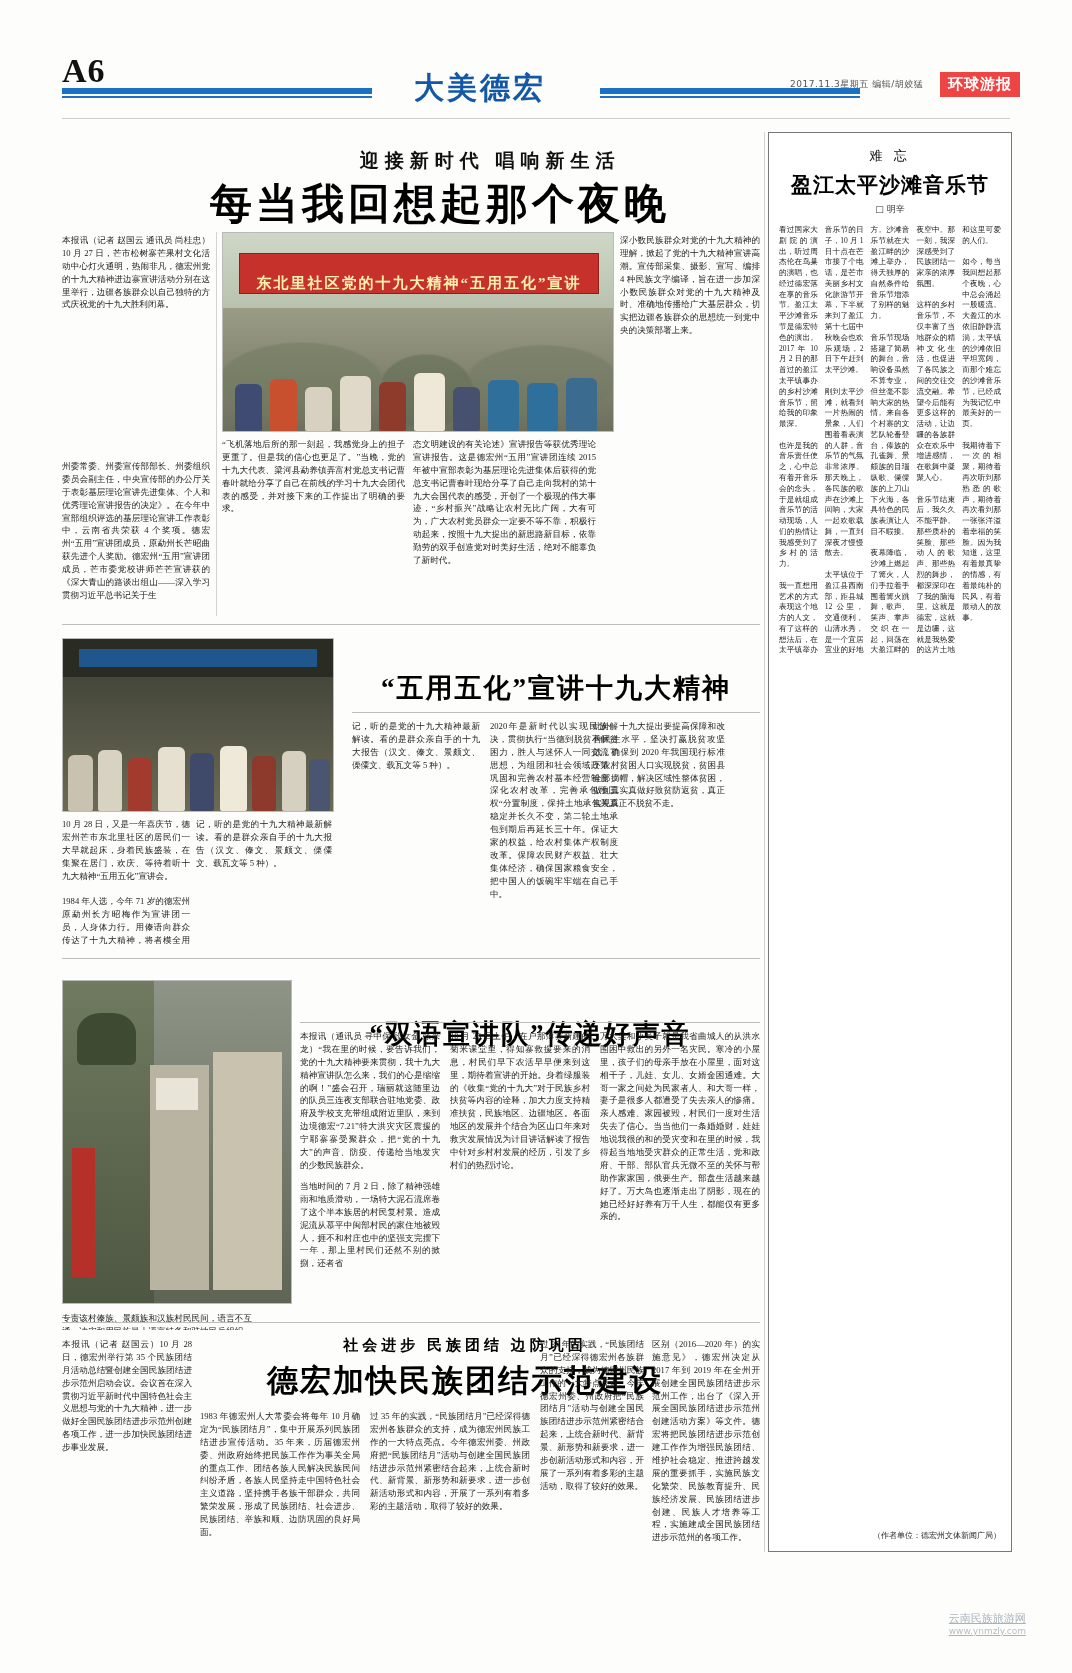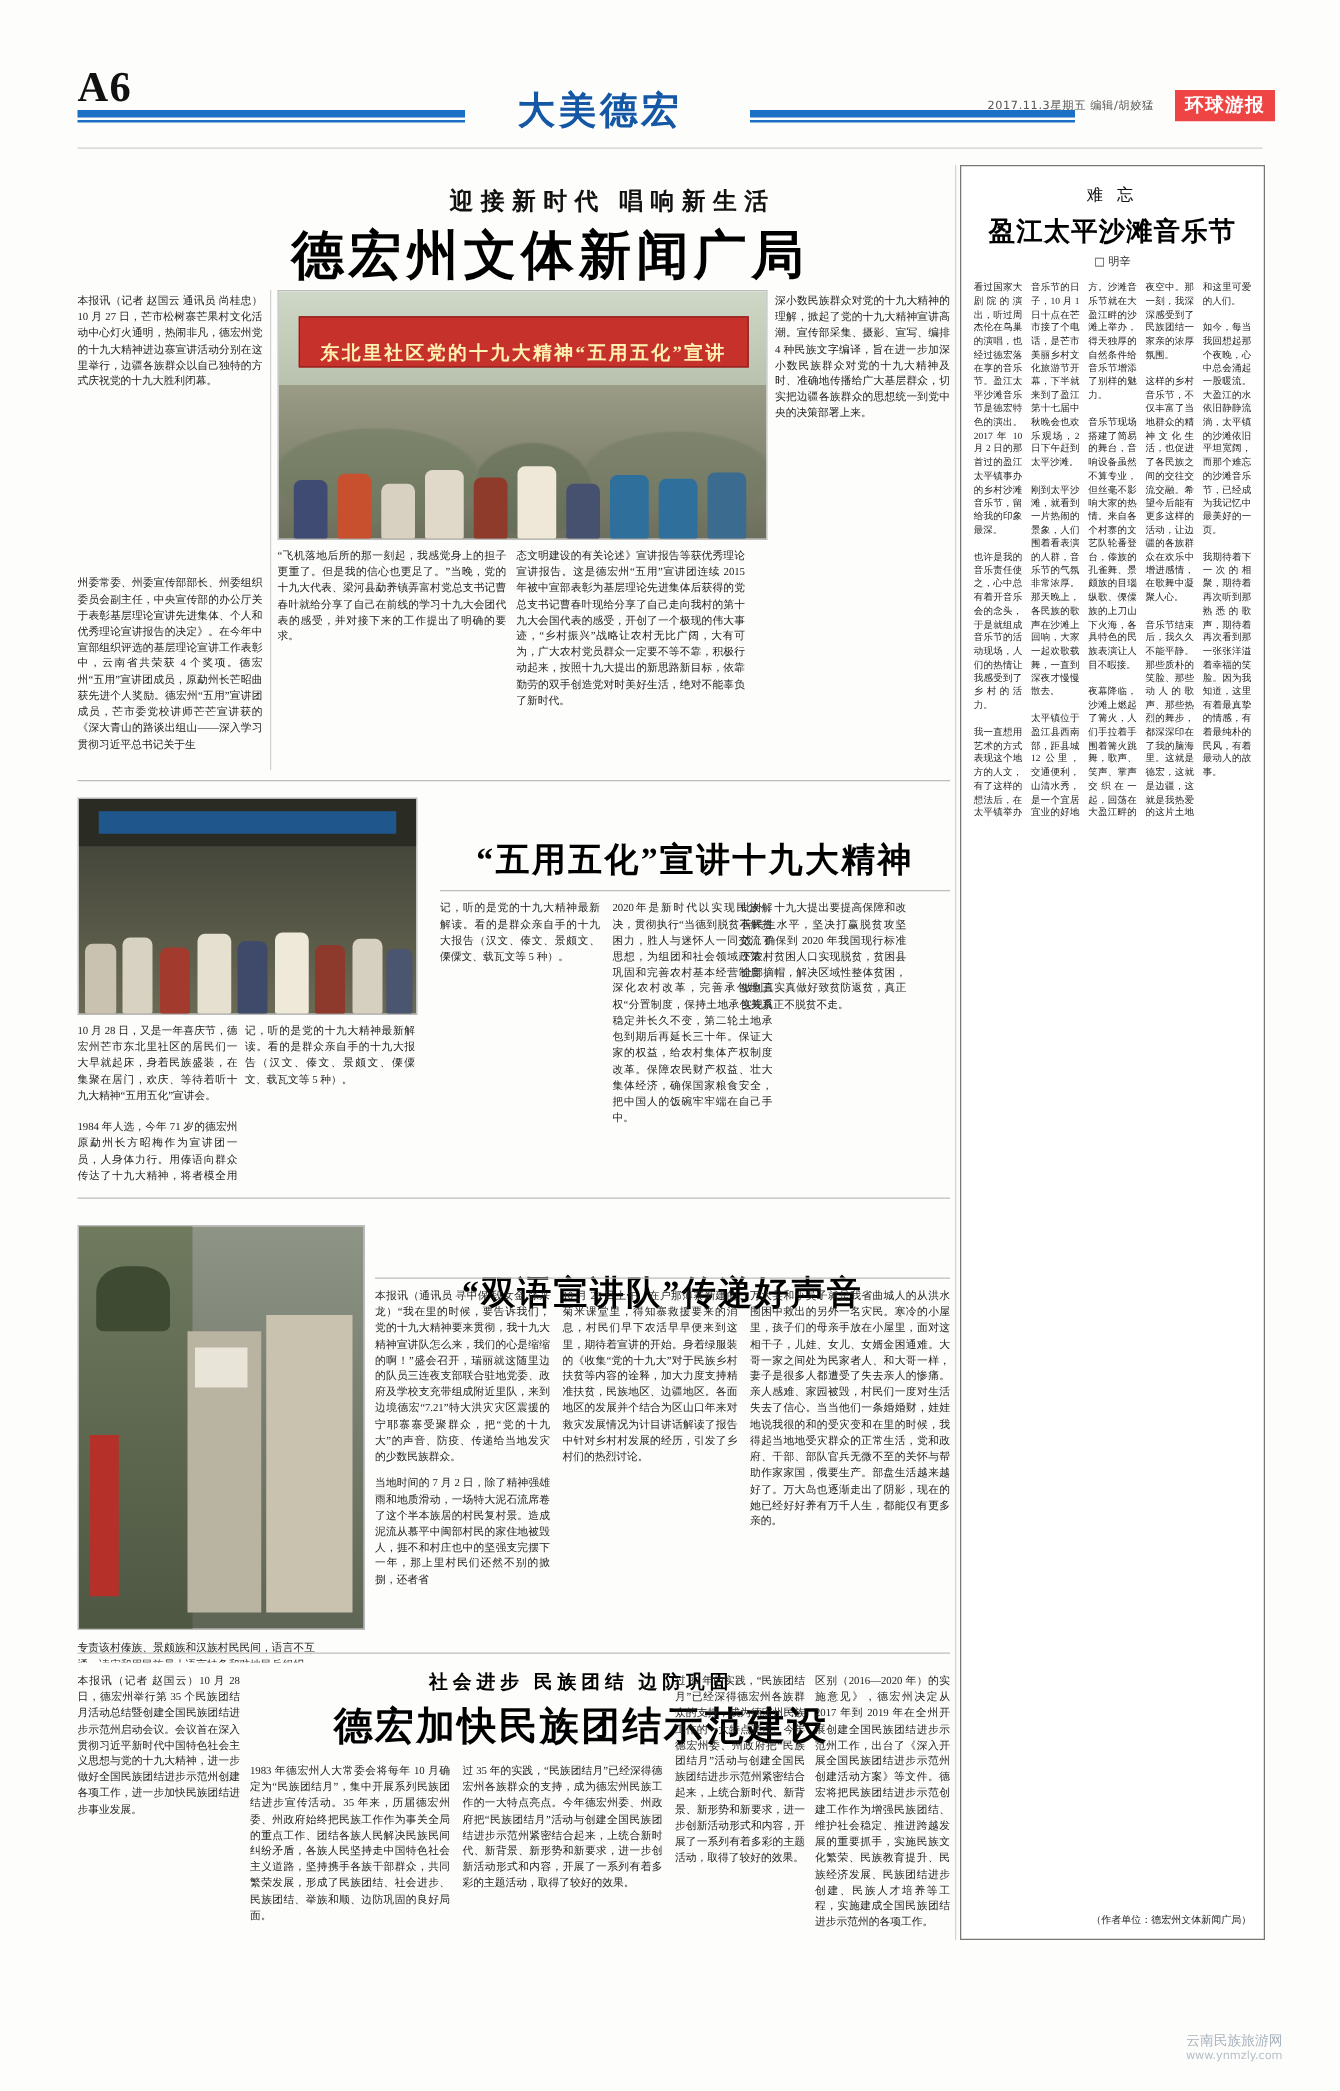--- a/index.html
+++ b/index.html
@@ -35,40 +35,40 @@
   .sechead{font-family:Liberation Serif, serif;font-weight:bold;color:#000;text-align:center;}
 
   
   .sidebar{position:absolute;left:768px;top:132px;width:242px;height:1418px;border:1px solid #777;background:#fff;}
   .sb-title{position:absolute;left:0;top:14px;width:100%;text-align:center;font-family:"Liberation Serif","DejaVu Serif",serif;font-size:13px;letter-spacing:4px;color:#111;}
   .sb-head{position:absolute;left:0;top:38px;width:100%;text-align:center;font-family:"Liberation Serif","DejaVu Serif",serif;font-size:21px;font-weight:bold;letter-spacing:1px;color:#000;}
   .sb-author{position:absolute;left:0;top:70px;width:100%;text-align:center;font-size:9px;color:#333;}
   .sb-body{position:absolute;left:10px;top:92px;width:222px;height:1268px;column-count:5;column-gap:7px;font-family:"Liberation Serif","DejaVu Serif",serif;font-size:7.6px;line-height:1.42;text-align:justify;color:#222;}
   .sb-foot{position:absolute;left:10px;bottom:10px;width:222px;text-align:right;font-family:"Liberation Serif","DejaVu Serif",serif;font-size:8px;color:#222;}
 
-  .watermark{position:absolute;right:46px;bottom:22px;text-align:right;color:#9aa6b4;font-size:11px;line-height:1.25;opacity:.85;}
+  .watermark{position:absolute;right:46px;bottom:36px;text-align:center;color:#9aa6b4;font-size:11px;line-height:1.25;opacity:.85;text-decoration:underline;}
   .wm2{font-size:9px;color:#aab3bd;}
 </style>
 </head>
 <body>
 
 <div class="page">
 
   <div class="page-letter">A6</div>
   <div class="rule-left"></div>
   <div class="rule-left2"></div>
   <div class="mast-title">大美德宏</div>
   <div class="rule-right"></div>
   <div class="rule-right2"></div>
   <div class="mast-date">2017.11.3星期五  编辑/胡姣猛</div>
   <div class="logo-box">环球游报</div>
   <div class="top-hair"></div>
 
   <div class="kicker">迎接新时代  唱响新生活</div>
-  <div class="head1">德宏州文体新闻广局</div>
+  <div class="head1">每当我回想起那个夜晚</div>
 
   <div class="photo" style="left:222px;top:232px;width:390px;height:198px;">
     <div class="sky"></div>
     <div class="ground"></div>
     <div style="position:absolute;left:0;top:0;width:100%;height:100%;background:
       radial-gradient(ellipse at 20% 75%, #6f7b5e 0 18%, transparent 19%),
       radial-gradient(ellipse at 52% 80%, #5e6a52 0 16%, transparent 17%),
       radial-gradient(ellipse at 82% 74%, #707a60 0 16%, transparent 17%);opacity:.5;"></div>
     <div class="banner">
       <div class="btxt">东北里社区党的十九大精神“五用五化”宣讲</div>

